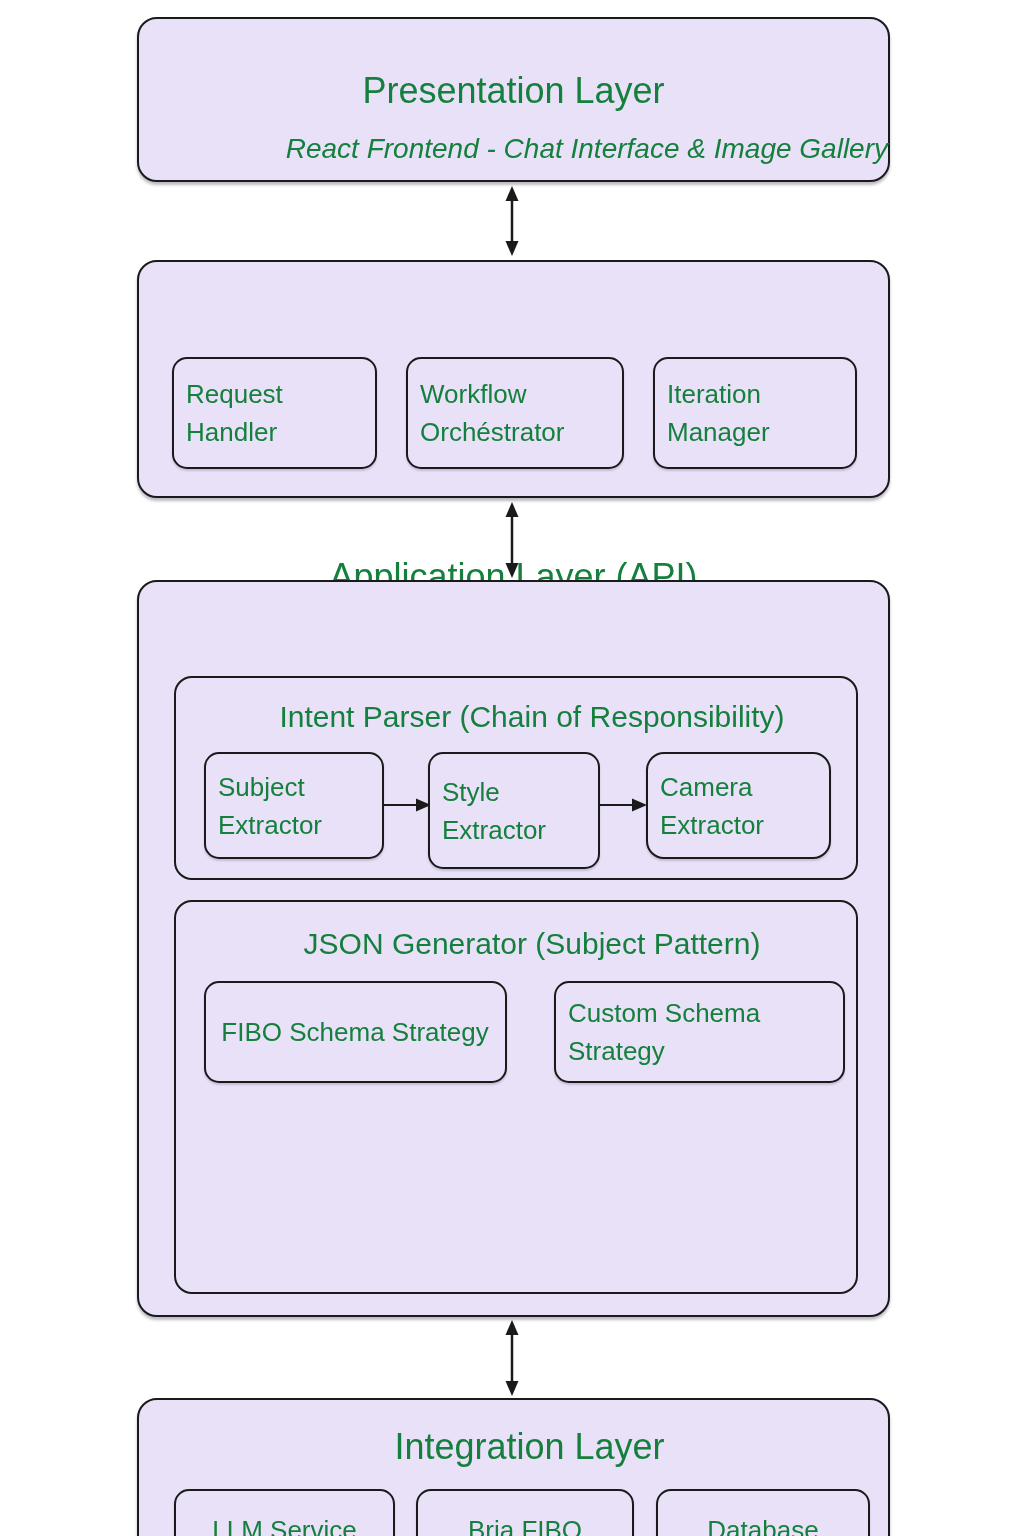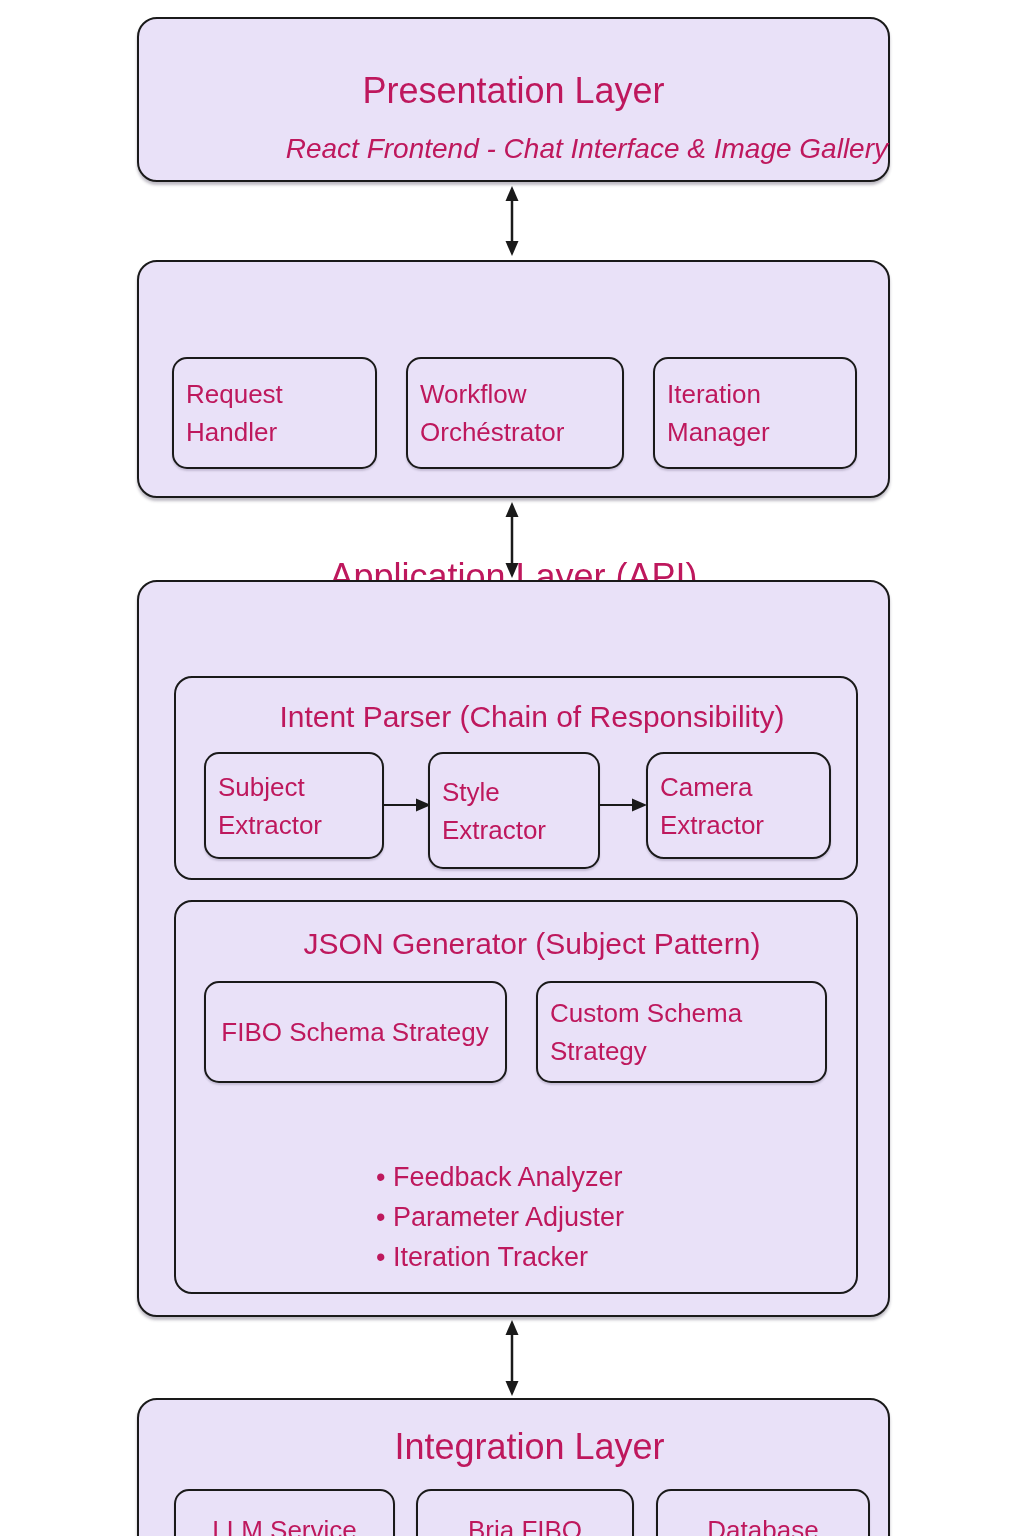--- a/index.html
+++ b/index.html
@@ -3,21 +3,21 @@
 <meta charset="utf-8">
 <style>
   html, body { margin: 0; padding: 0; background: #ffffff; }
   .page {
     position: relative;
     width: 1024px;
     height: 1536px;
     overflow: hidden;
     background: #ffffff;
     font-family: "Liberation Sans", sans-serif;
-    color: #be185d;
+    color: #15803d;
   }
   
   .layer {
     position: absolute;
     background: #e9e1f8;
     border: 2.5px solid #1a1a1a;
     border-radius: 20px;
     box-shadow: 0 3px 3px rgba(40,30,60,0.30);
     box-sizing: border-box;
   }
@@ -91,21 +91,21 @@
   #intent-parser .section-title { top: 20px; }
   #ip-c0 { left: 28px;  top: 74px; width: 180px; height: 107px; }
   #ip-c1 { left: 252px; top: 74px; width: 172px; height: 117px; }
   #ip-c2 { left: 470px; top: 74px; width: 185px; height: 107px; border-radius: 18px; }
   #ip-arrow-1 { left: 207px; top: 118px; }
   #ip-arrow-2 { left: 423px; top: 118px; }
 
   #json-generator { left: 35px; top: 318px; width: 684px; height: 394px; }
   #json-generator .section-title { top: 23px; }
   #jg-c0 { left: 28px;  top: 79px; width: 303px; height: 102px; padding-left: 11px; }
-  #jg-c1 { left: 360px; top: 79px; width: 291px; height: 102px; }
+  #jg-c1 { left: 378px; top: 79px; width: 291px; height: 102px; }
   #engine-title { top: 206px; }
   .bullet-list {
     position: absolute;
     left: 200px; top: 255px;
     font-size: 27px;
     line-height: 40px;
   }
   .bullet-item::before { content: "\2022\00a0"; }
 
   #integration { left: 137px; top: 1398px; width: 753px; height: 196px; border-bottom-left-radius: 0; border-bottom-right-radius: 0; }
@@ -159,25 +159,20 @@
         <line x1="0" y1="9" x2="36" y2="9" stroke="#1a1a1a" stroke-width="2"></line>
         <polygon points="48,9 33,2.5 33,15.5" fill="#1a1a1a"></polygon>
       </svg>
       <div class="comp" id="ip-c2">Camera Extractor</div>
     </div>
 
     <div class="inner-box" id="json-generator">
       <div class="section-title">JSON Generator (Subject Pattern)</div>
       <div class="comp" id="jg-c0">FIBO Schema Strategy</div>
       <div class="comp" id="jg-c1">Custom Schema Strategy</div>
-      <div class="bullet-list">
-        <div class="bullet-item">Feedback Analyzer</div>
-        <div class="bullet-item">Parameter Adjuster</div>
-        <div class="bullet-item">Iteration Tracker</div>
-      </div>
     </div>
   </section>
 
   <svg class="varrow" id="arrow-3" width="26" height="76" viewBox="0 0 26 76">
     <line x1="13" y1="11" x2="13" y2="65" stroke="#1a1a1a" stroke-width="2.5"></line>
     <polygon points="13,0 6.5,15 19.5,15" fill="#1a1a1a"></polygon>
     <polygon points="13,76 6.5,61 19.5,61" fill="#1a1a1a"></polygon>
   </svg>
 
   <section class="layer" id="integration">

